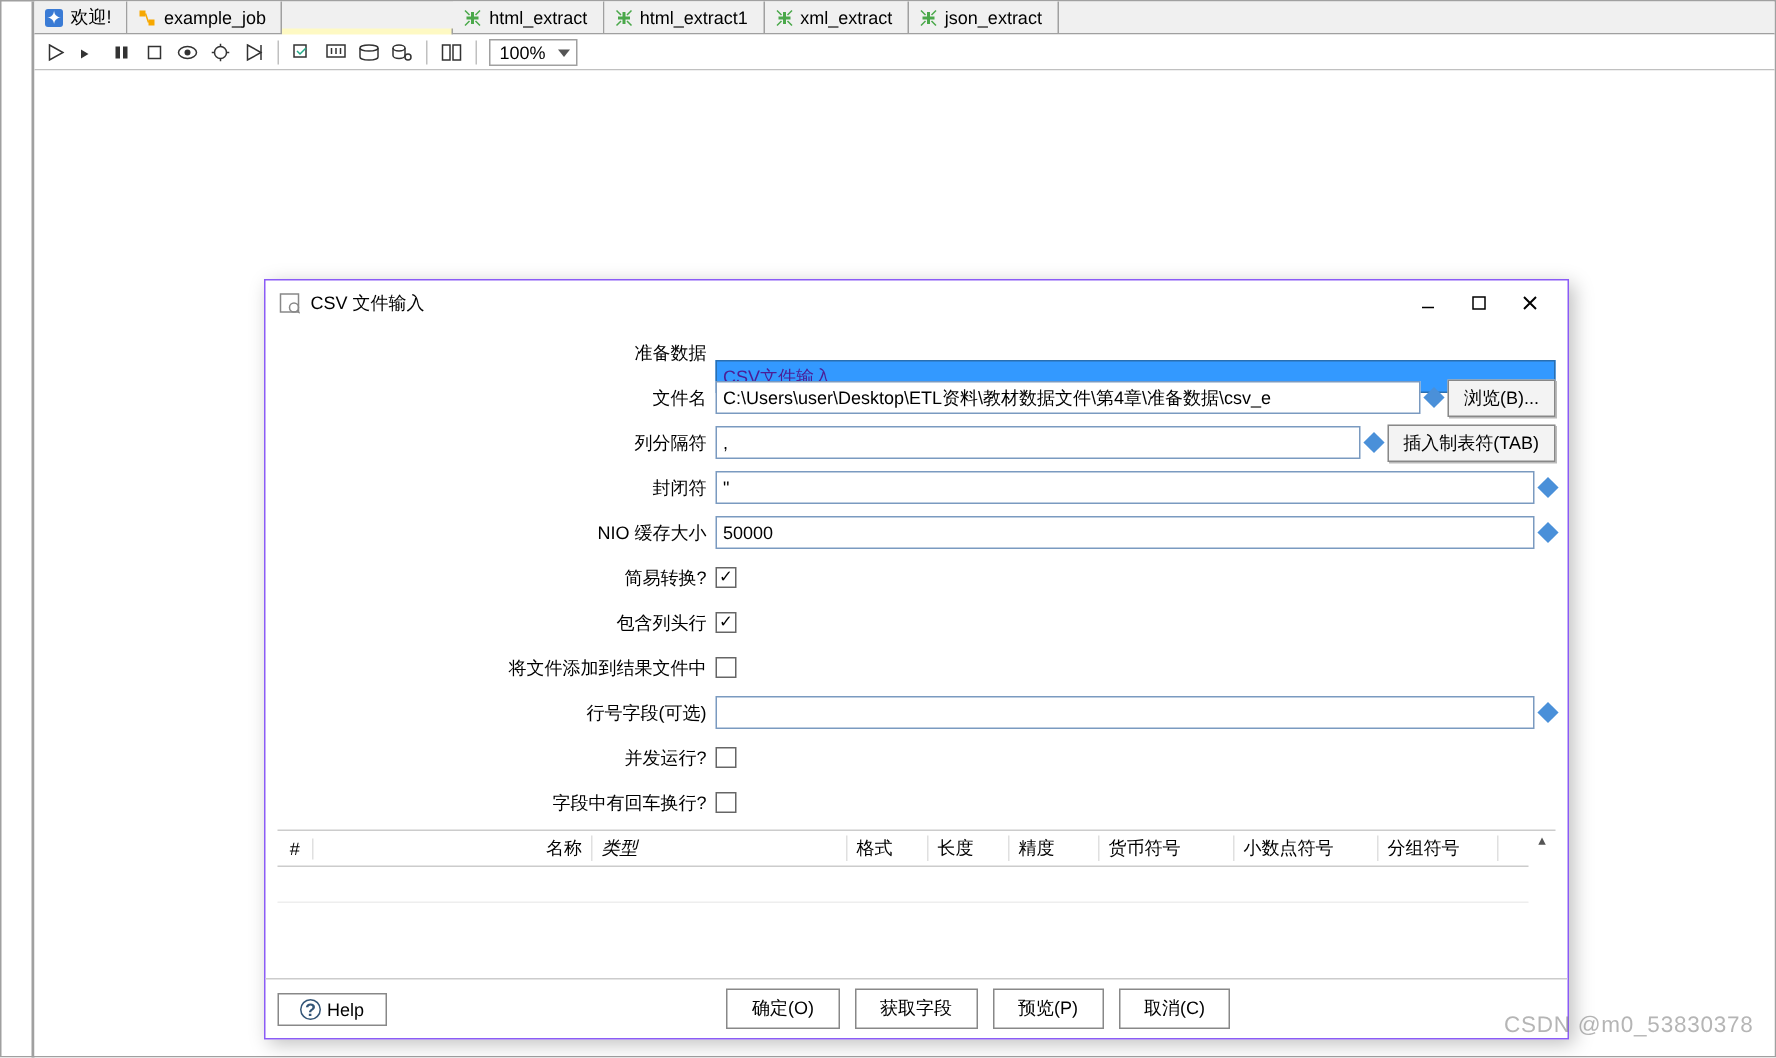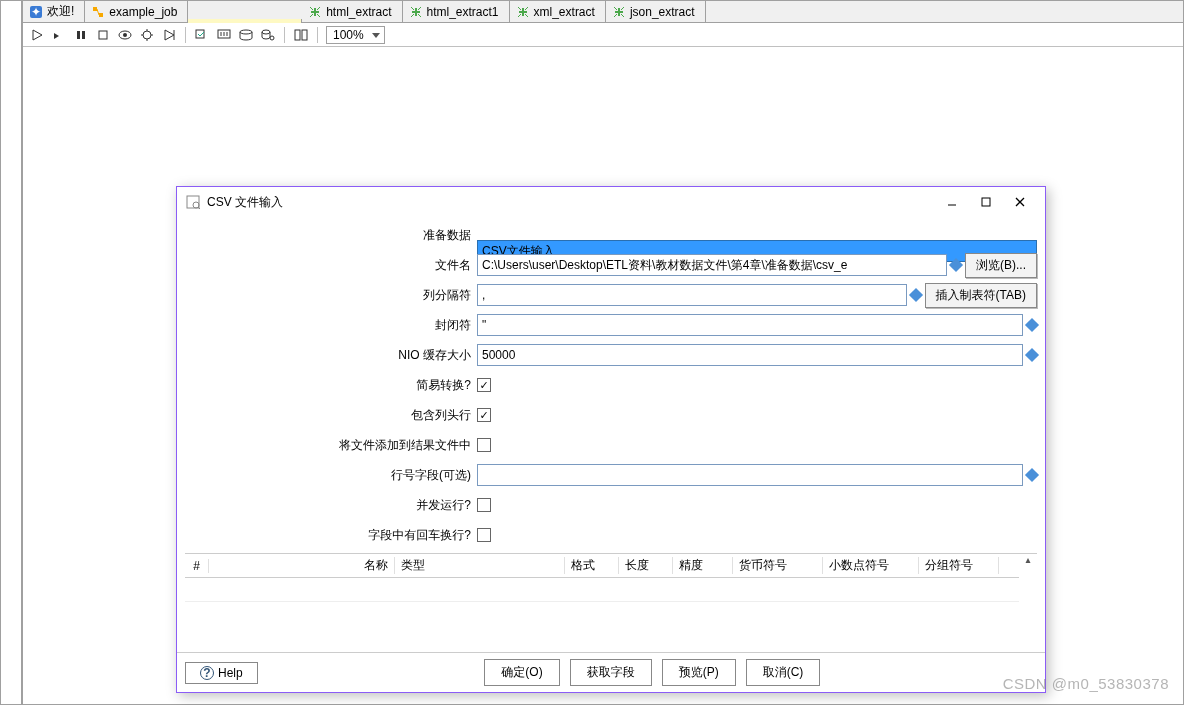--- a/index.html
+++ b/index.html
@@ -23,37 +23,37 @@
   .dlg-title { height: 30px; display: flex; align-items: center; padding: 0 8px; }
   .dlg-title .ttl-ic { width: 16px; height: 16px; margin-right: 6px; display: inline-flex; align-items: center; justify-content: center; }
   .dlg-title .spacer { flex: 1; }
   .dlg-title .win-btn { width: 34px; height: 24px; display: inline-flex; align-items: center; justify-content: center; cursor: pointer; }
 
   .dlg-body { flex: 1; padding: 6px 8px 0 8px; overflow: hidden; }
   .form-row { display: flex; align-items: center; margin-bottom: 6px; height: 24px; }
   .form-row .lbl { width: 292px; text-align: right; padding-right: 6px; color: #000; }
   .form-row .fld { flex: 1; display: flex; align-items: center; gap: 4px; }
   input[type=text].txt { flex: 1; height: 22px; border: 1px solid #7a9ac0; padding: 0 4px; background: #fff; }
-  input[type=text].txt.selected { background: #3399ff; color: #000000; border: 1px solid #2a6fb0; margin-top: 32px; }
+  input[type=text].txt.selected { background: #3399ff; color: #4c1d95; border: 1px solid #2a6fb0; margin-top: 32px; }
   .diamond { width: 10px; height: 10px; background: #4a90d9; transform: rotate(45deg); flex: 0 0 10px; }
   .btn { border: 1px solid #888; background: #e6e6e6; padding: 3px 10px; cursor: pointer; white-space: nowrap; }
   .btn.raised { background: #f3f3f3; border: 1px solid #888; box-shadow: 1px 1px 0 #bbb; }
   .chk { width: 14px; height: 14px; border: 1px solid #666; display: inline-flex; align-items: center; justify-content: center; background: #fff; cursor: pointer; }
   .chk.checked::after { content: "✓"; font-size: 11px; color: #000; line-height: 1; }
   .combo { flex: 1; height: 22px; border: 1px solid #7a9ac0; background: #fff; position: relative; }
   .combo::after { content: ""; position: absolute; right: 6px; top: 8px; border-left: 4px solid transparent; border-right: 4px solid transparent; border-top: 5px solid #555; }
 
   .grid-wrap { margin-top: 4px; border-top: 1px solid #ccc; }
   .grid-head, .grid-row { display: flex; align-items: center; height: 24px; }
   .grid-head { border-bottom: 1px solid #ccc; }
   .grid-row { border-bottom: 1px solid #eee; }
   .cell { padding: 0 6px; border-right: 1px solid #e0e0e0; white-space: nowrap; overflow: hidden; }
   .c-hash { width: 24px; text-align: center; }
   .c-name { width: 186px; text-align: right; }
-  .c-type { width: 170px; }
+  .c-type { width: 170px; font-style: italic; }
   .c-fmt  { width: 54px; }
   .c-len  { width: 54px; }
   .c-prec { width: 60px; }
   .c-curr { width: 90px; }
   .c-dec  { width: 96px; }
   .c-grp  { width: 80px; }
   .grid-scroll-v { width: 18px; display: flex; flex-direction: column; align-items: center; justify-content: space-between; }
   .grid-area { display: flex; }
   .grid-inner { flex: 1; }
 

